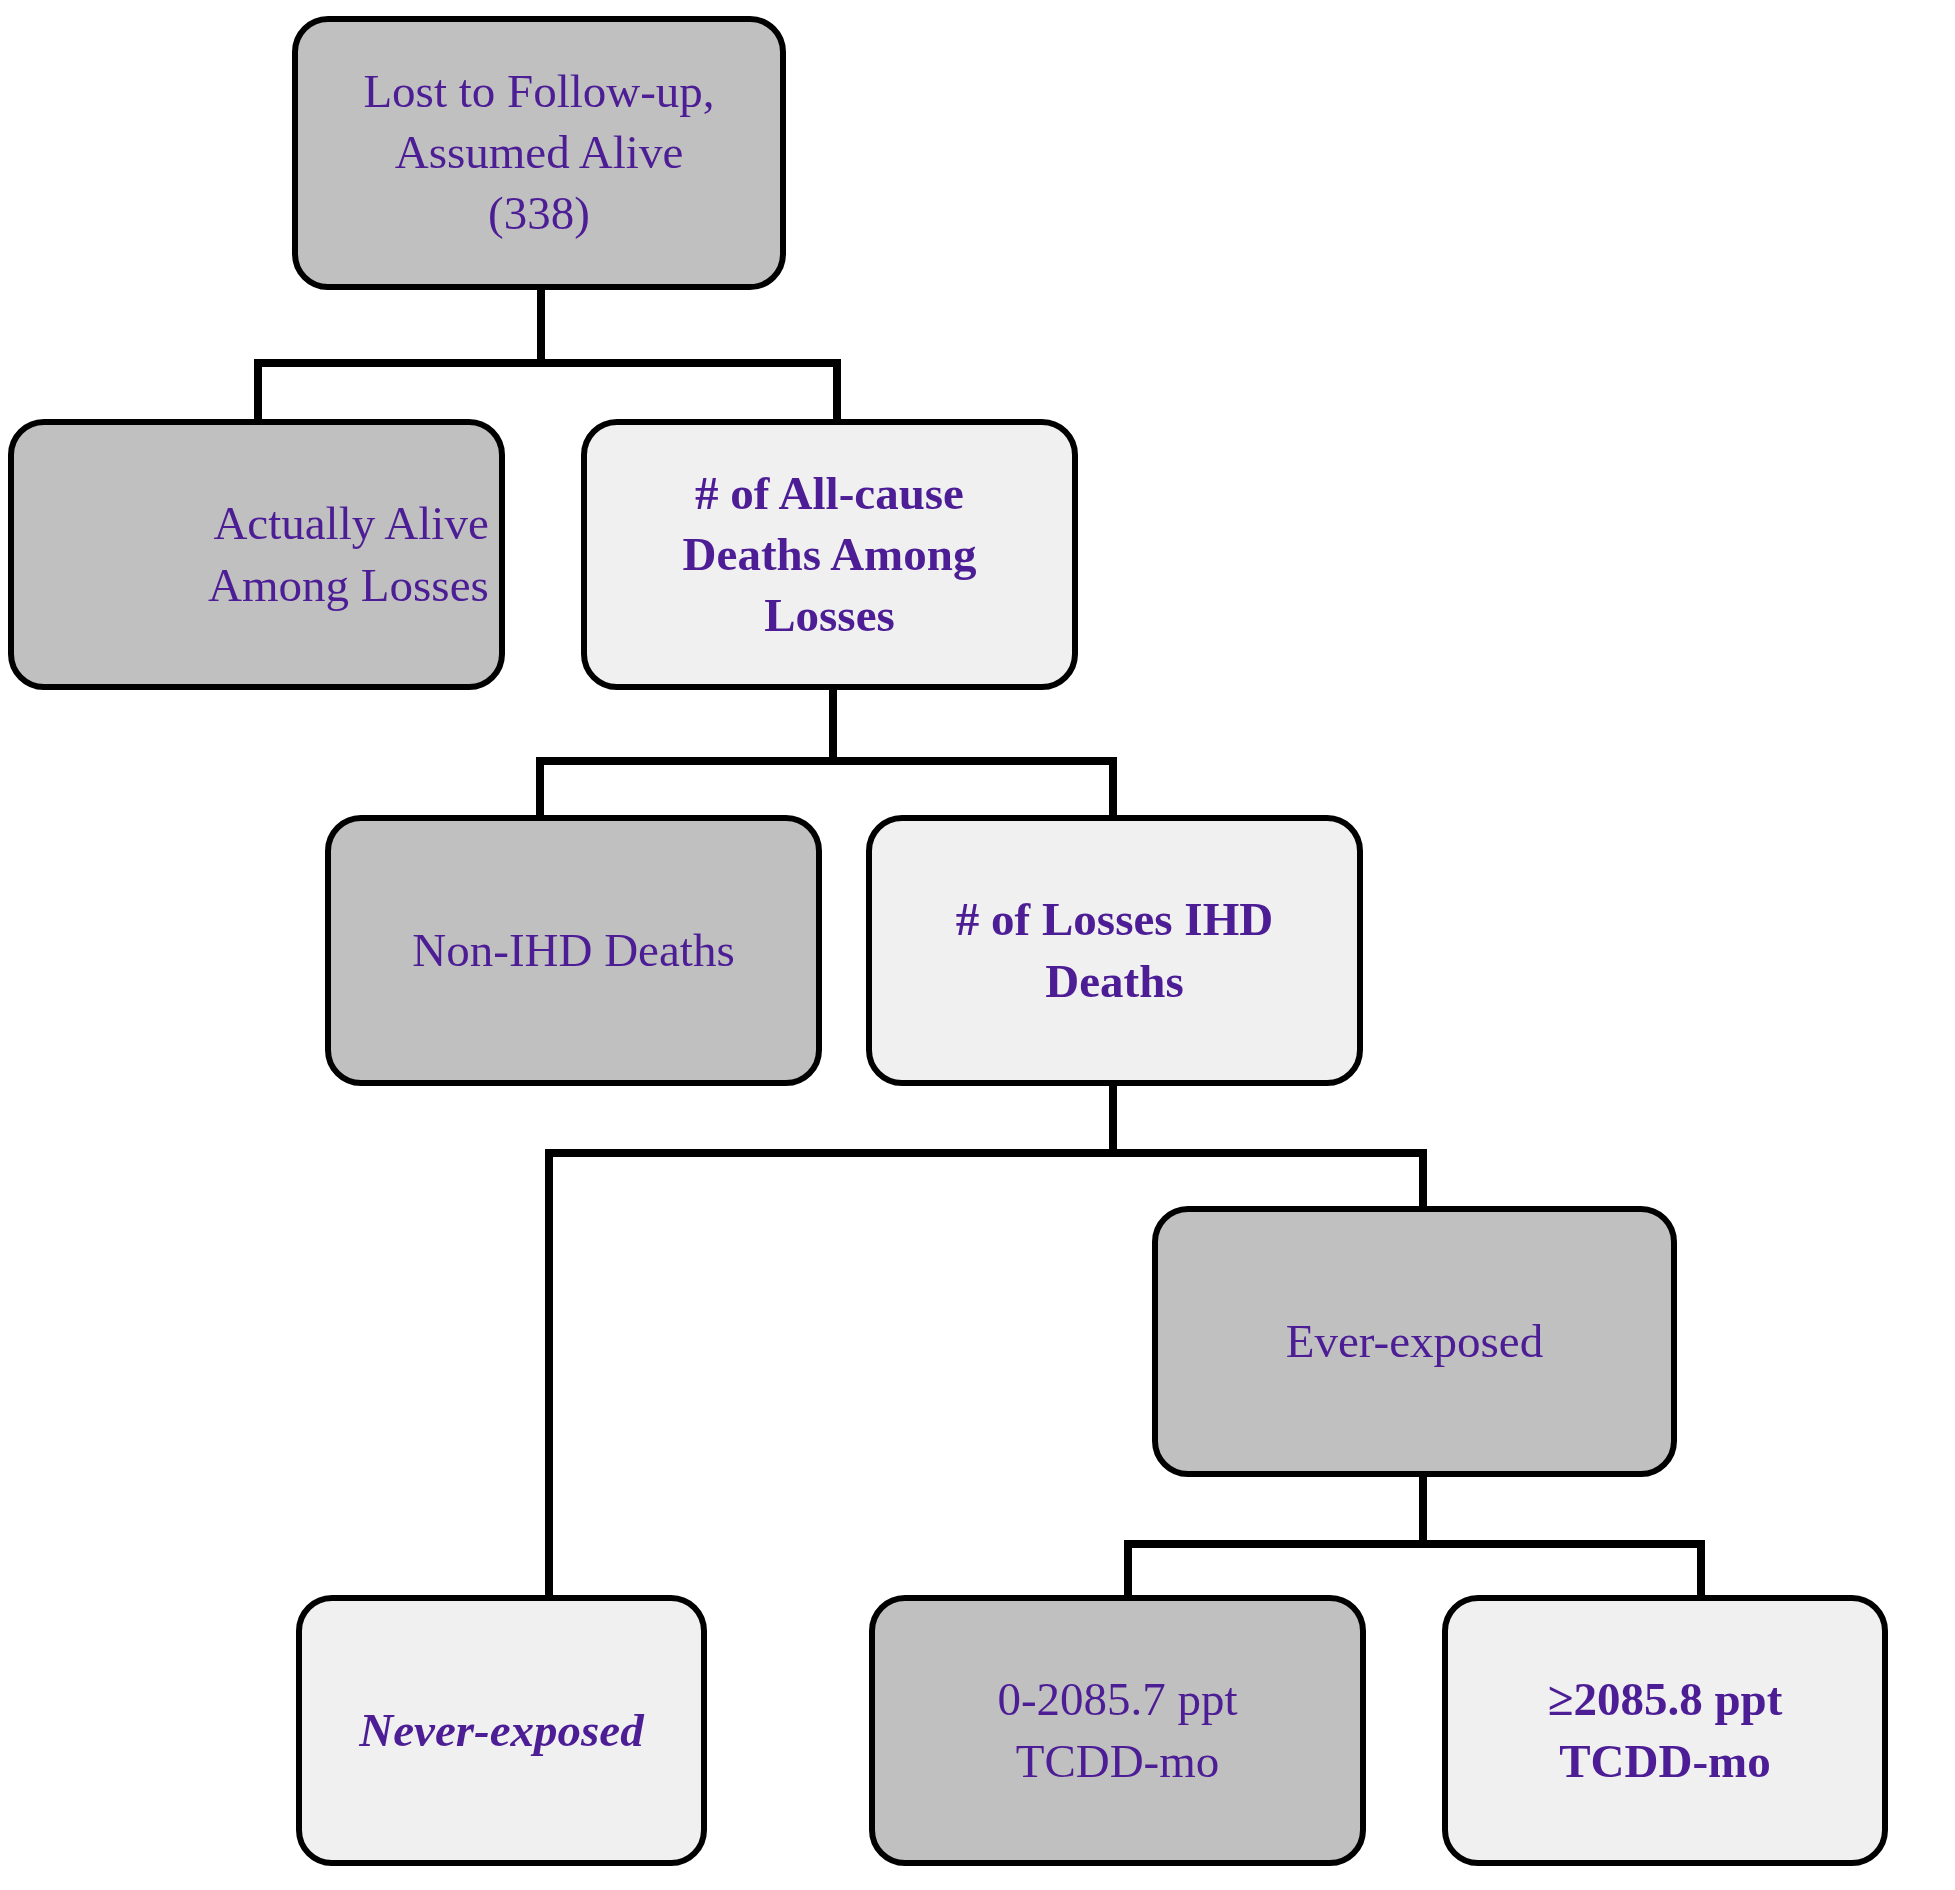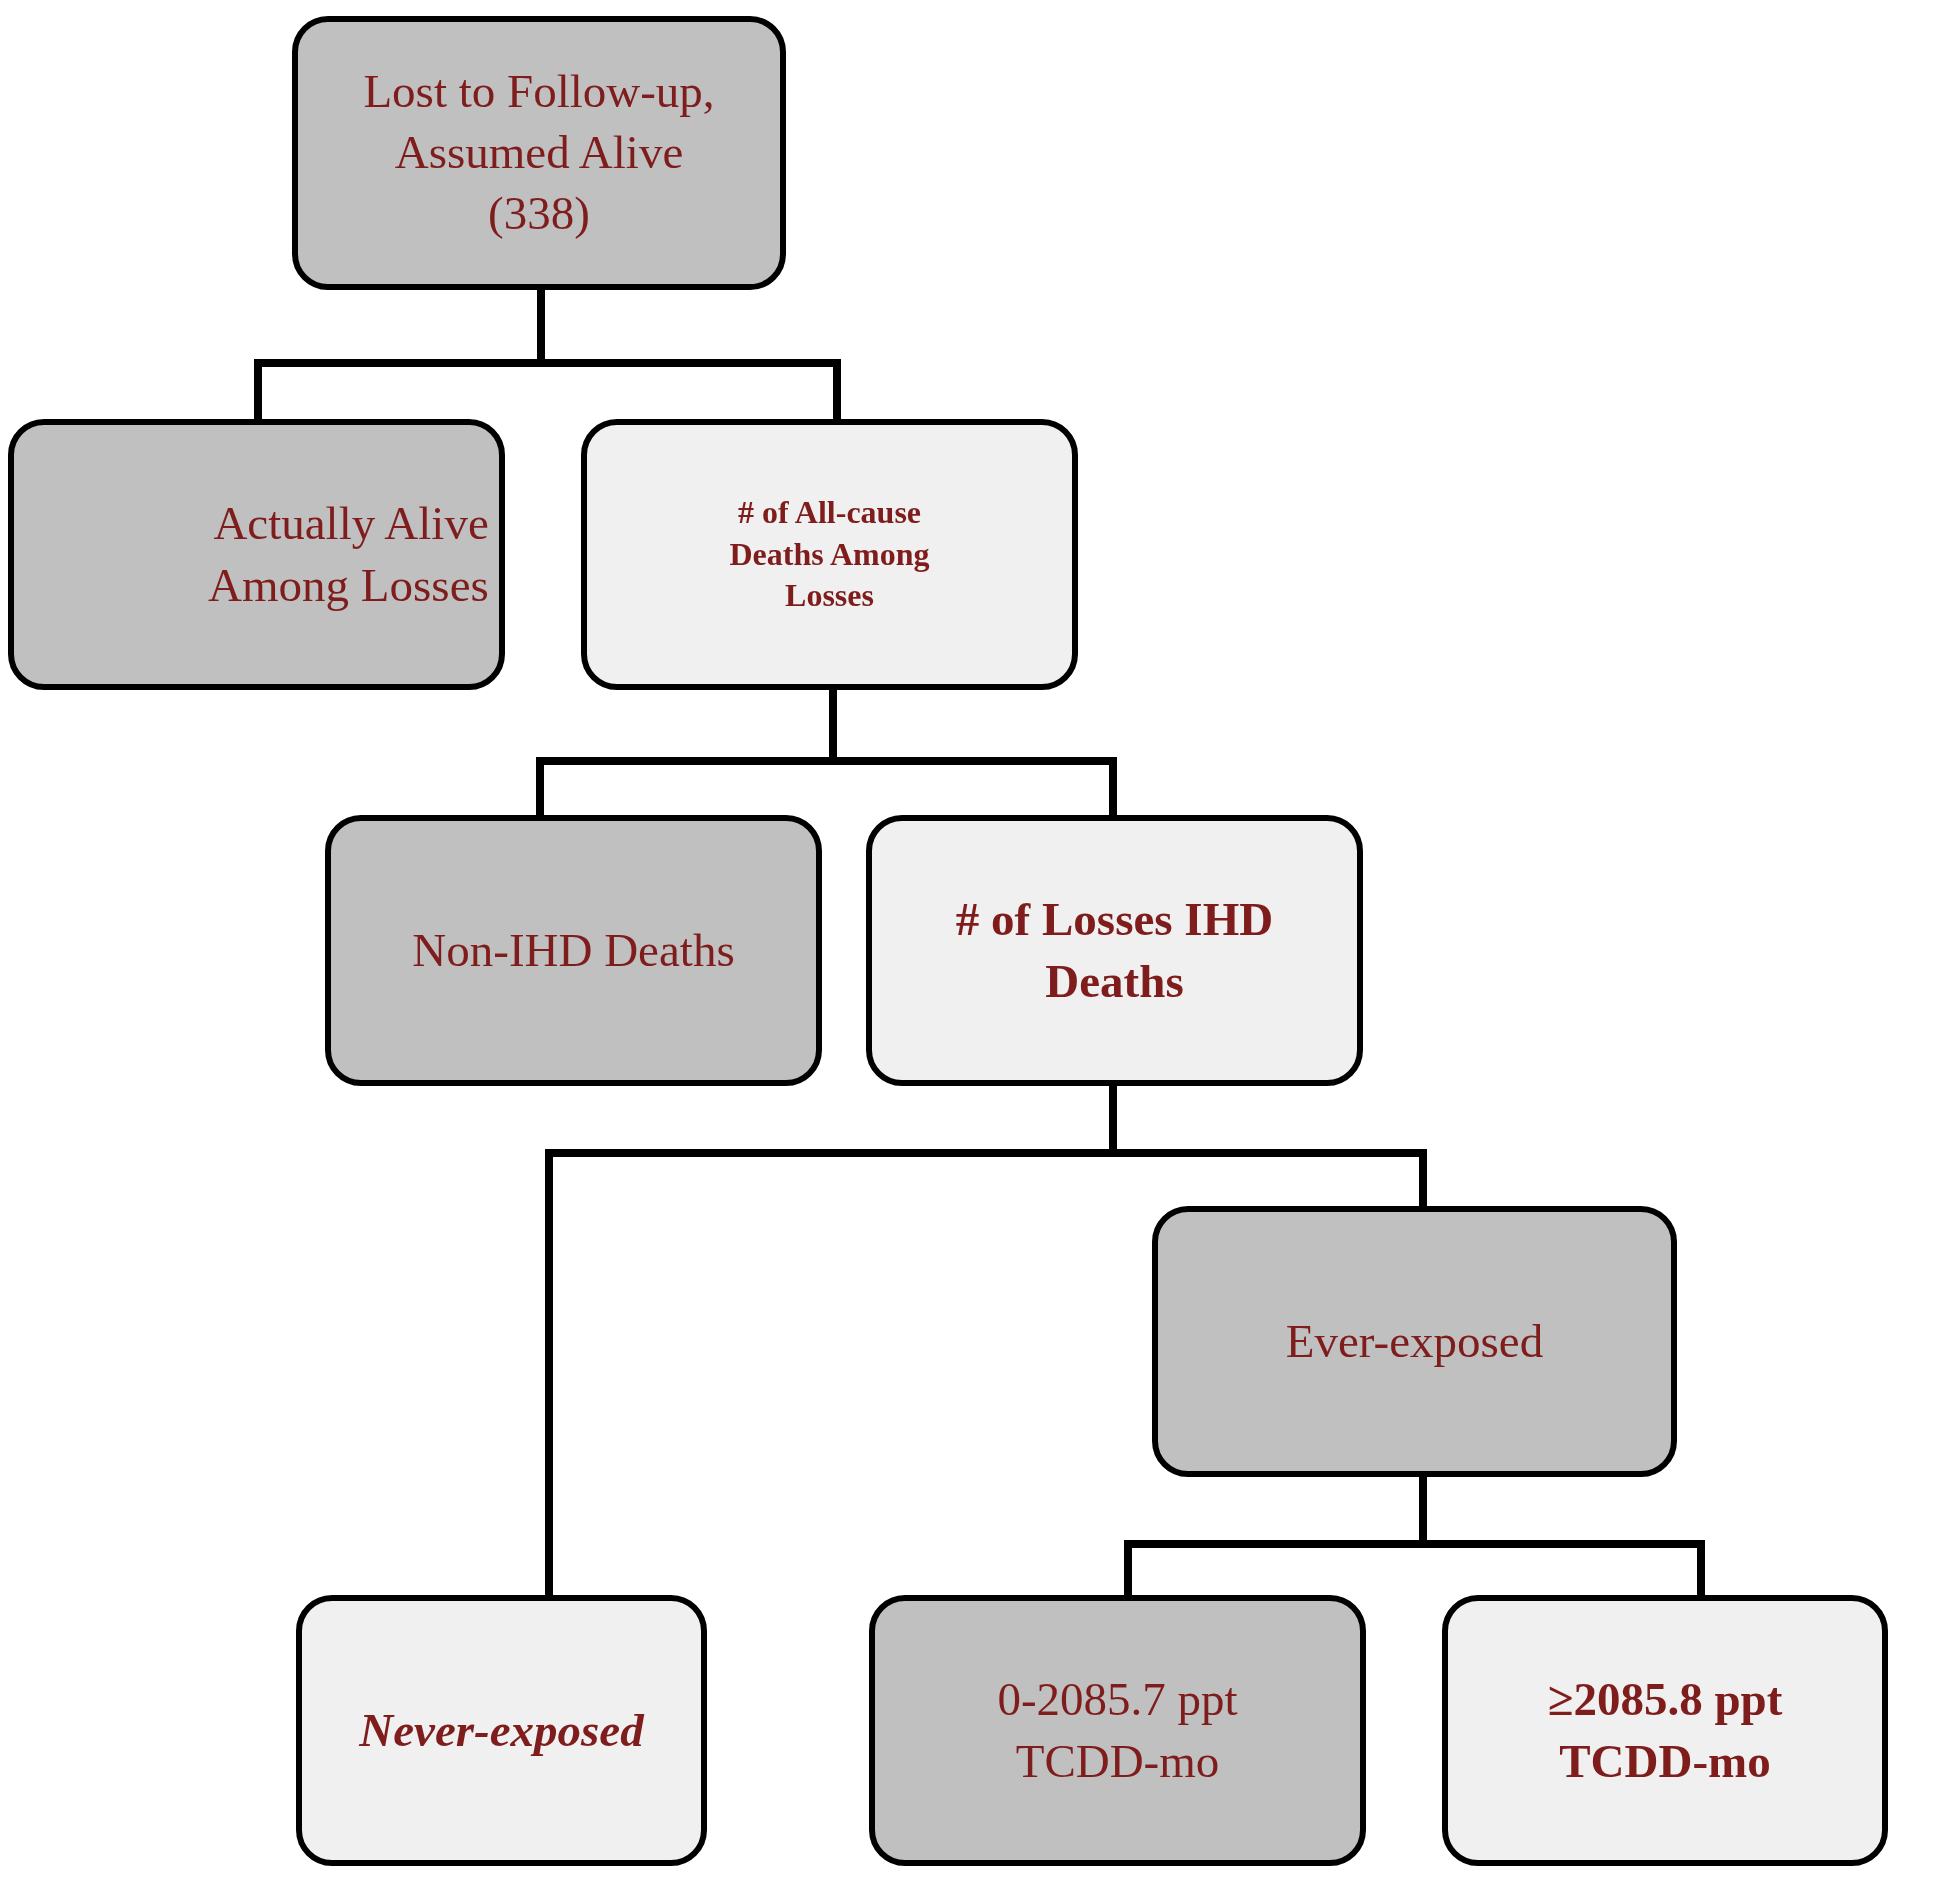--- a/index.html
+++ b/index.html
@@ -20,21 +20,21 @@
   .node {
     position: absolute;
     box-sizing: border-box;
     border: 6.1px solid #000000;
     border-radius: 36px;
     display: flex;
     align-items: center;
     justify-content: center;
     text-align: center;
     line-height: 1.30;
-    color: #7f1d1d;
+    color: #4c1d95;
     z-index: 5;
   }
   .node .label {
     display: block;
     width: 100%;
     padding: 0 10px;
   }
   .fill-dark { background: #c0c0c0; }
   .fill-light { background: #f0f0f0; }
   .weight-normal { font-weight: normal; }
@@ -81,21 +81,21 @@
     </span>
   </div>
 
   <div class="node fill-dark weight-normal" style="left:7.8px; top:419px; width:497px; height:271px; font-size:47px;text-align:right;">
     <span class="label">
       <span>Actually Alive</span><br>
       <span>Among Losses</span>
     </span>
   </div>
 
-  <div class="node fill-light weight-bold" style="left:581px; top:419px; width:497px; height:271px; font-size:32px;">
+  <div class="node fill-light weight-bold" style="left:581px; top:419px; width:497px; height:271px; font-size:47px;">
     <span class="label">
       <span># of All-cause</span><br>
       <span>Deaths Among</span><br>
       <span>Losses</span>
     </span>
   </div>
 
   <div class="node fill-dark weight-normal" style="left:293px; top:815px; width:497px; height:271px; font-size:47px;margin-left:32px;">
     <span class="label">
       <span>Non-IHD Deaths</span>

